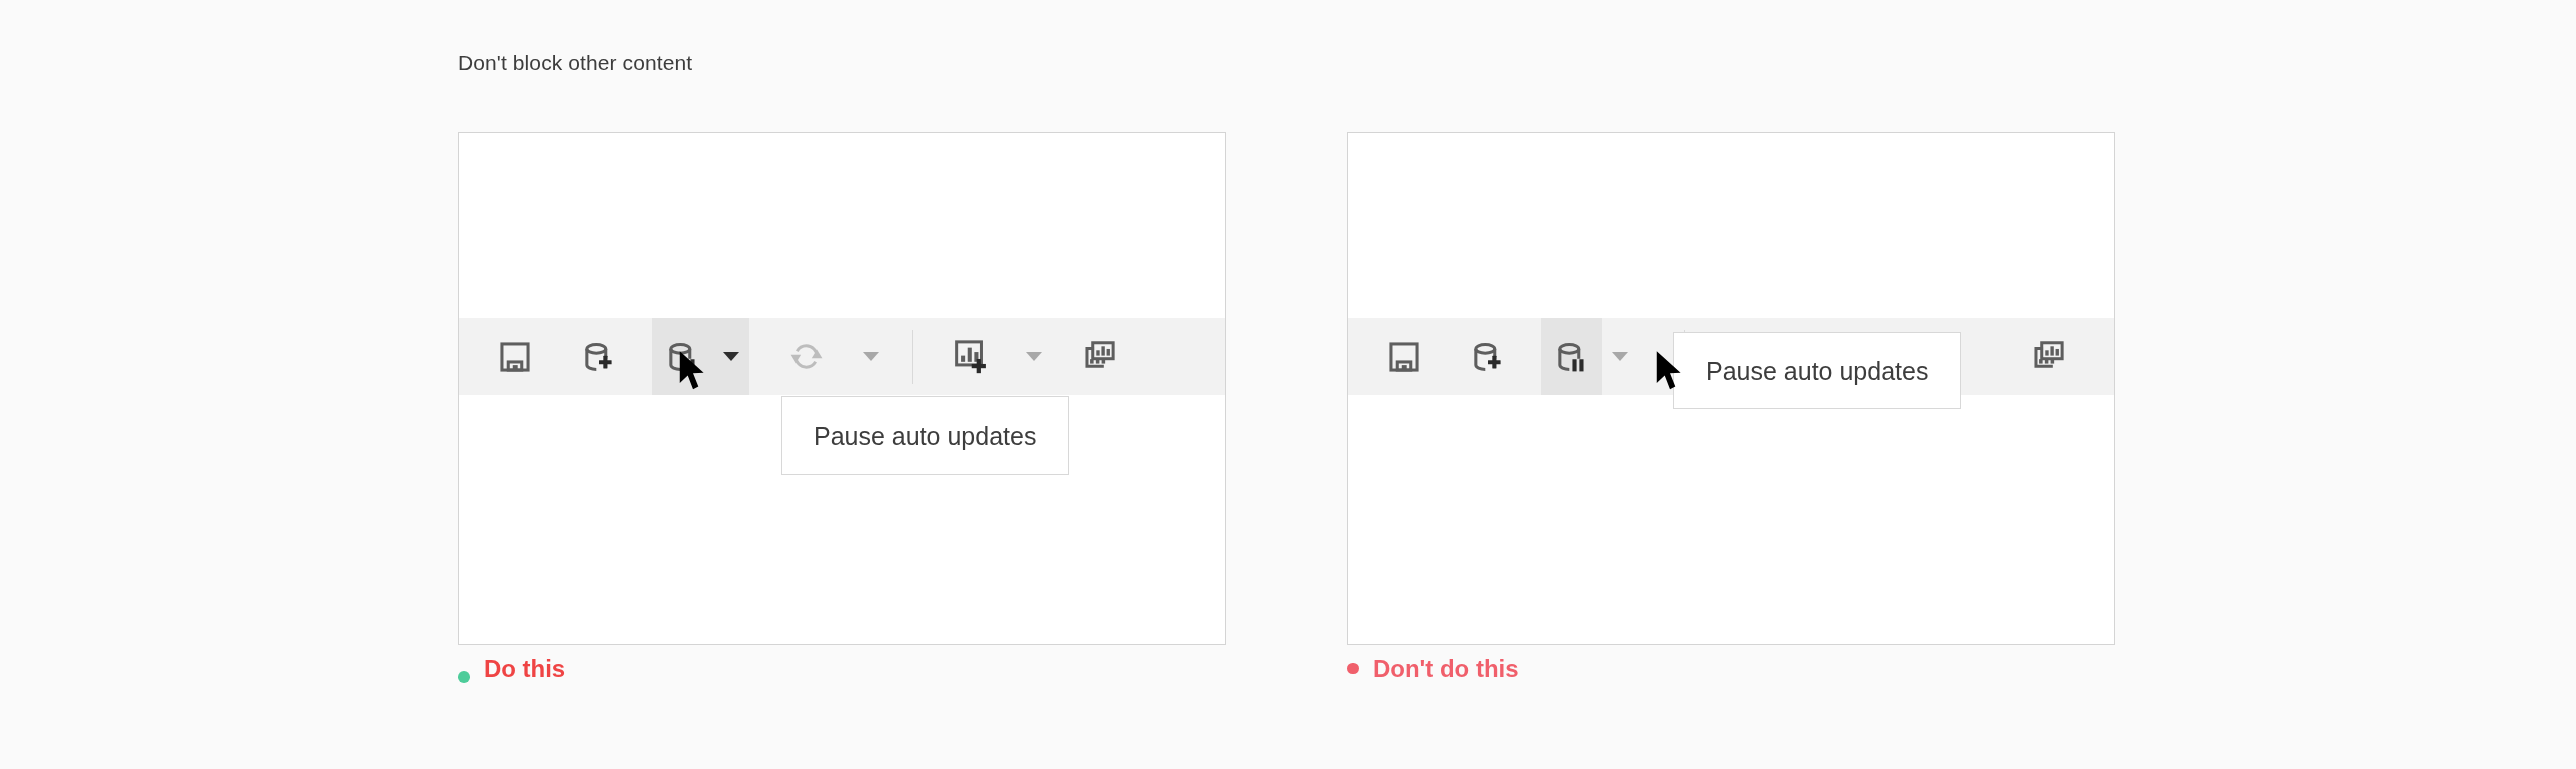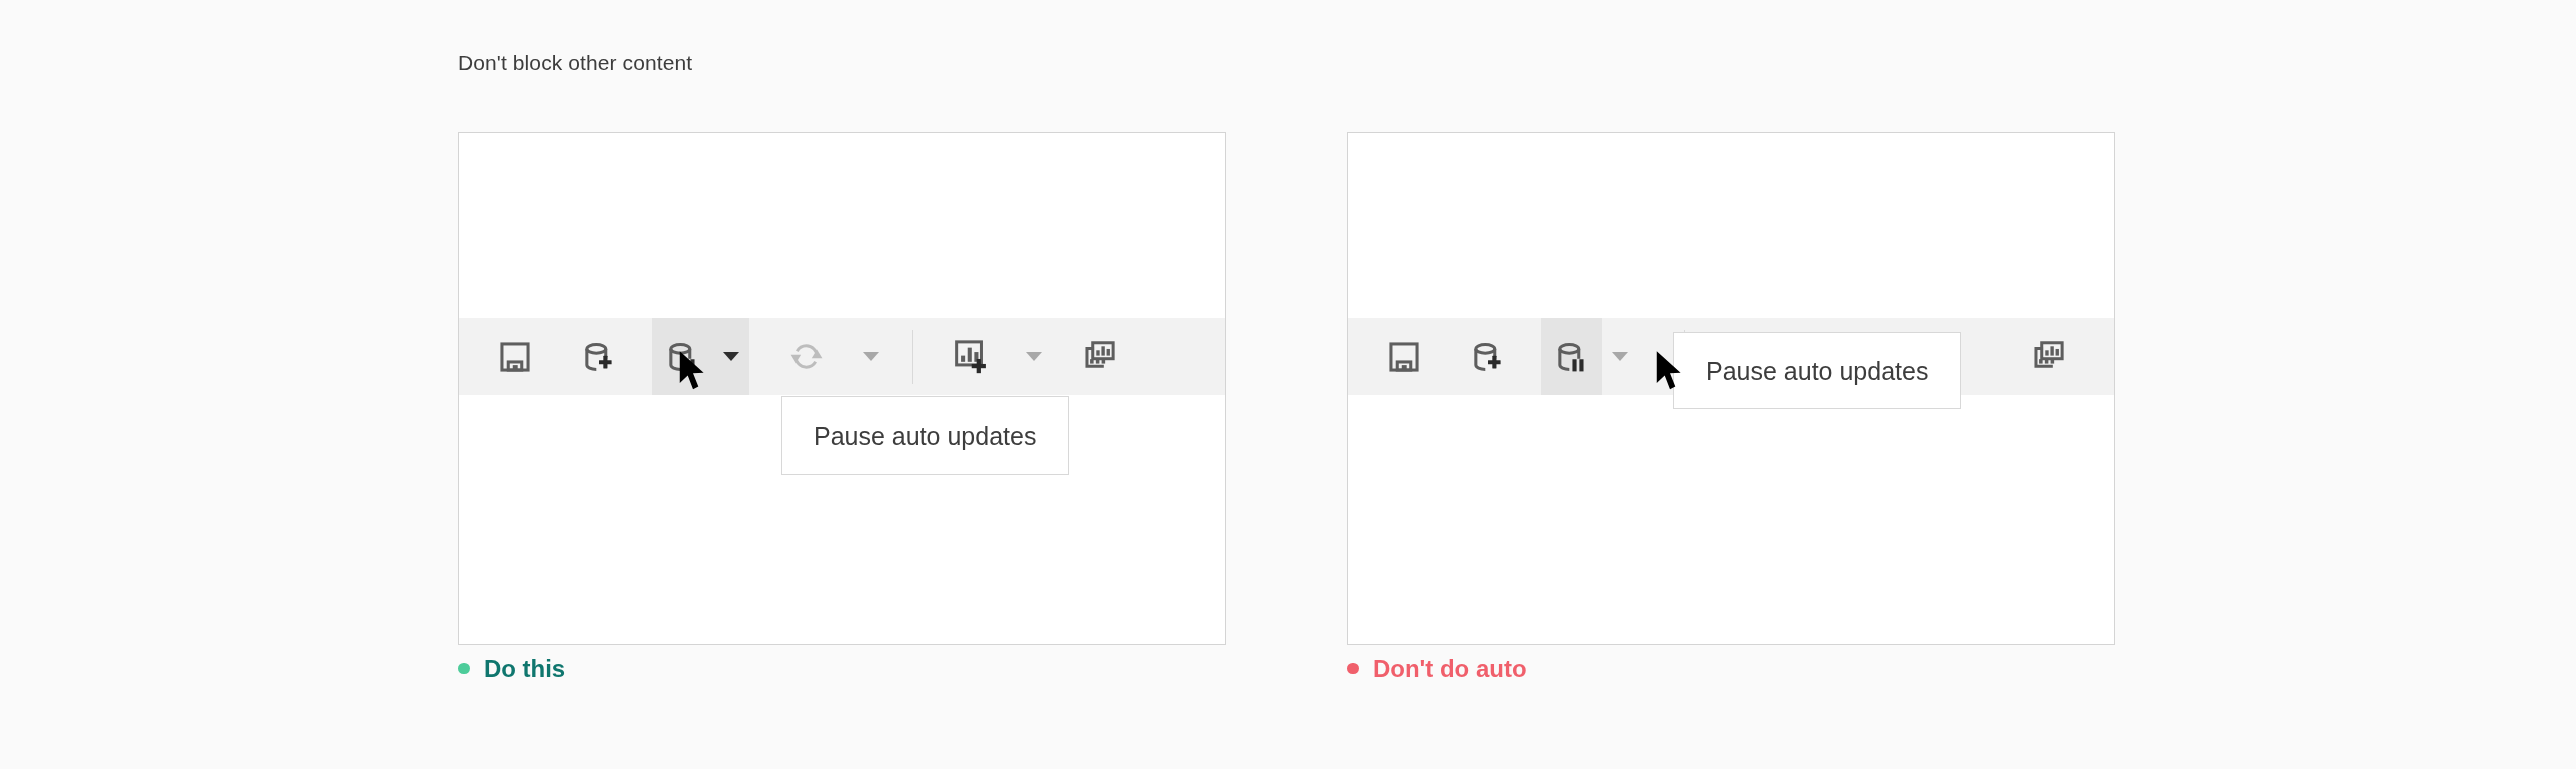--- a/index.html
+++ b/index.html
@@ -169,21 +169,21 @@
   .caption.left  { left: 458px; }
   .caption.right { left: 1347px; }
 
   .caption .dot {
     width: 11.6px;
     height: 11.6px;
     border-radius: 50%;
     margin-right: 14.3px;
     flex: none;
   }
-  .caption.do       { color: #0f766e; }
+  .caption.do       { color: #ef4444; align-items: flex-end; }
   .caption.do .dot  { background: #4dcc9a; }
   .caption.dont      { color: #f05f6b; }
   .caption.dont .dot { background: #f05f6b; }
 </style>
 </head>
 <body>
 
 <div class="page">
 
   <div class="section-title">Don't block other content</div>
@@ -362,17 +362,17 @@
 
       <svg class="cursor right-cur" viewBox="0 0 34 48">
         <polygon points="2,1 2,37 11,28.5 17,44 23,41 17,26 29,25.5" fill="#000000"></polygon>
       </svg>
 
     </div>
   </div>
 
   <div class="caption right dont">
     <span class="dot"></span>
-    <span>Don't do auto</span>
+    <span>Don't do this</span>
   </div>
 
 </div>
 
 
 </body></html>

